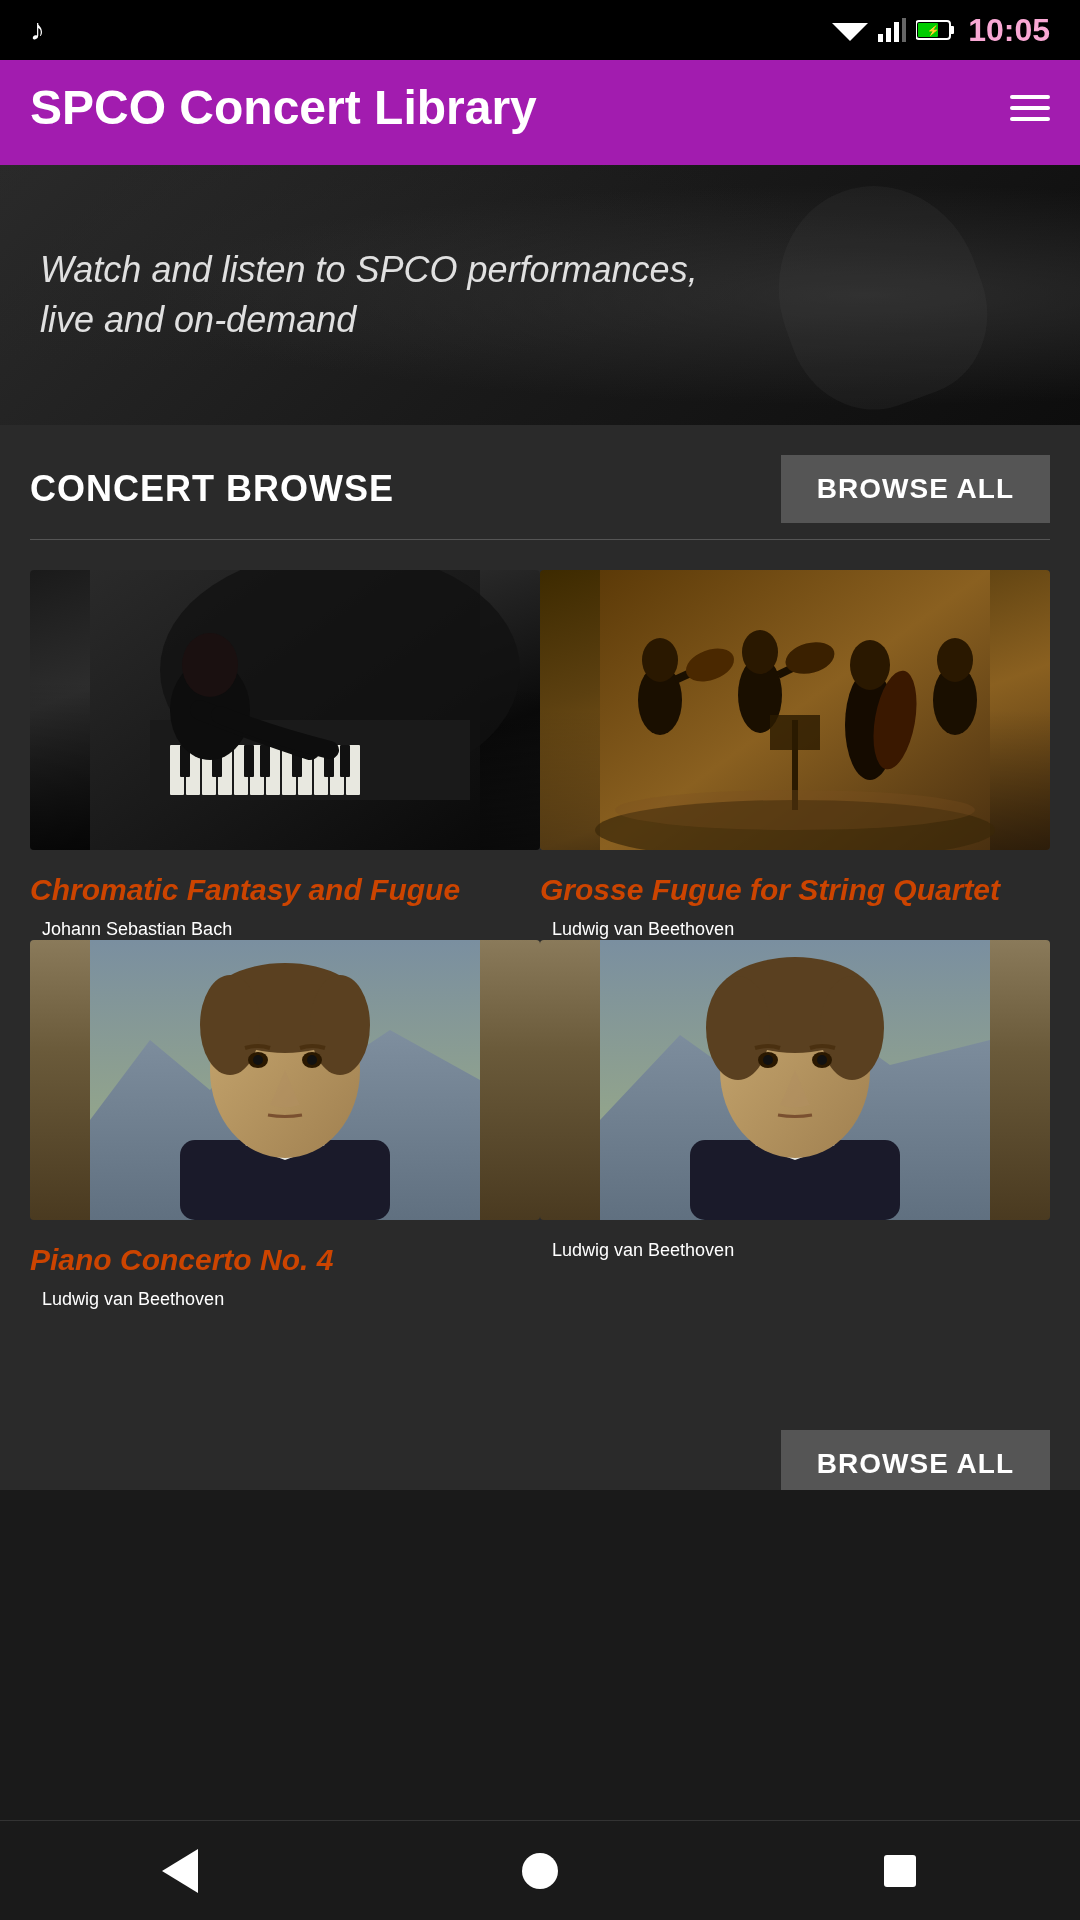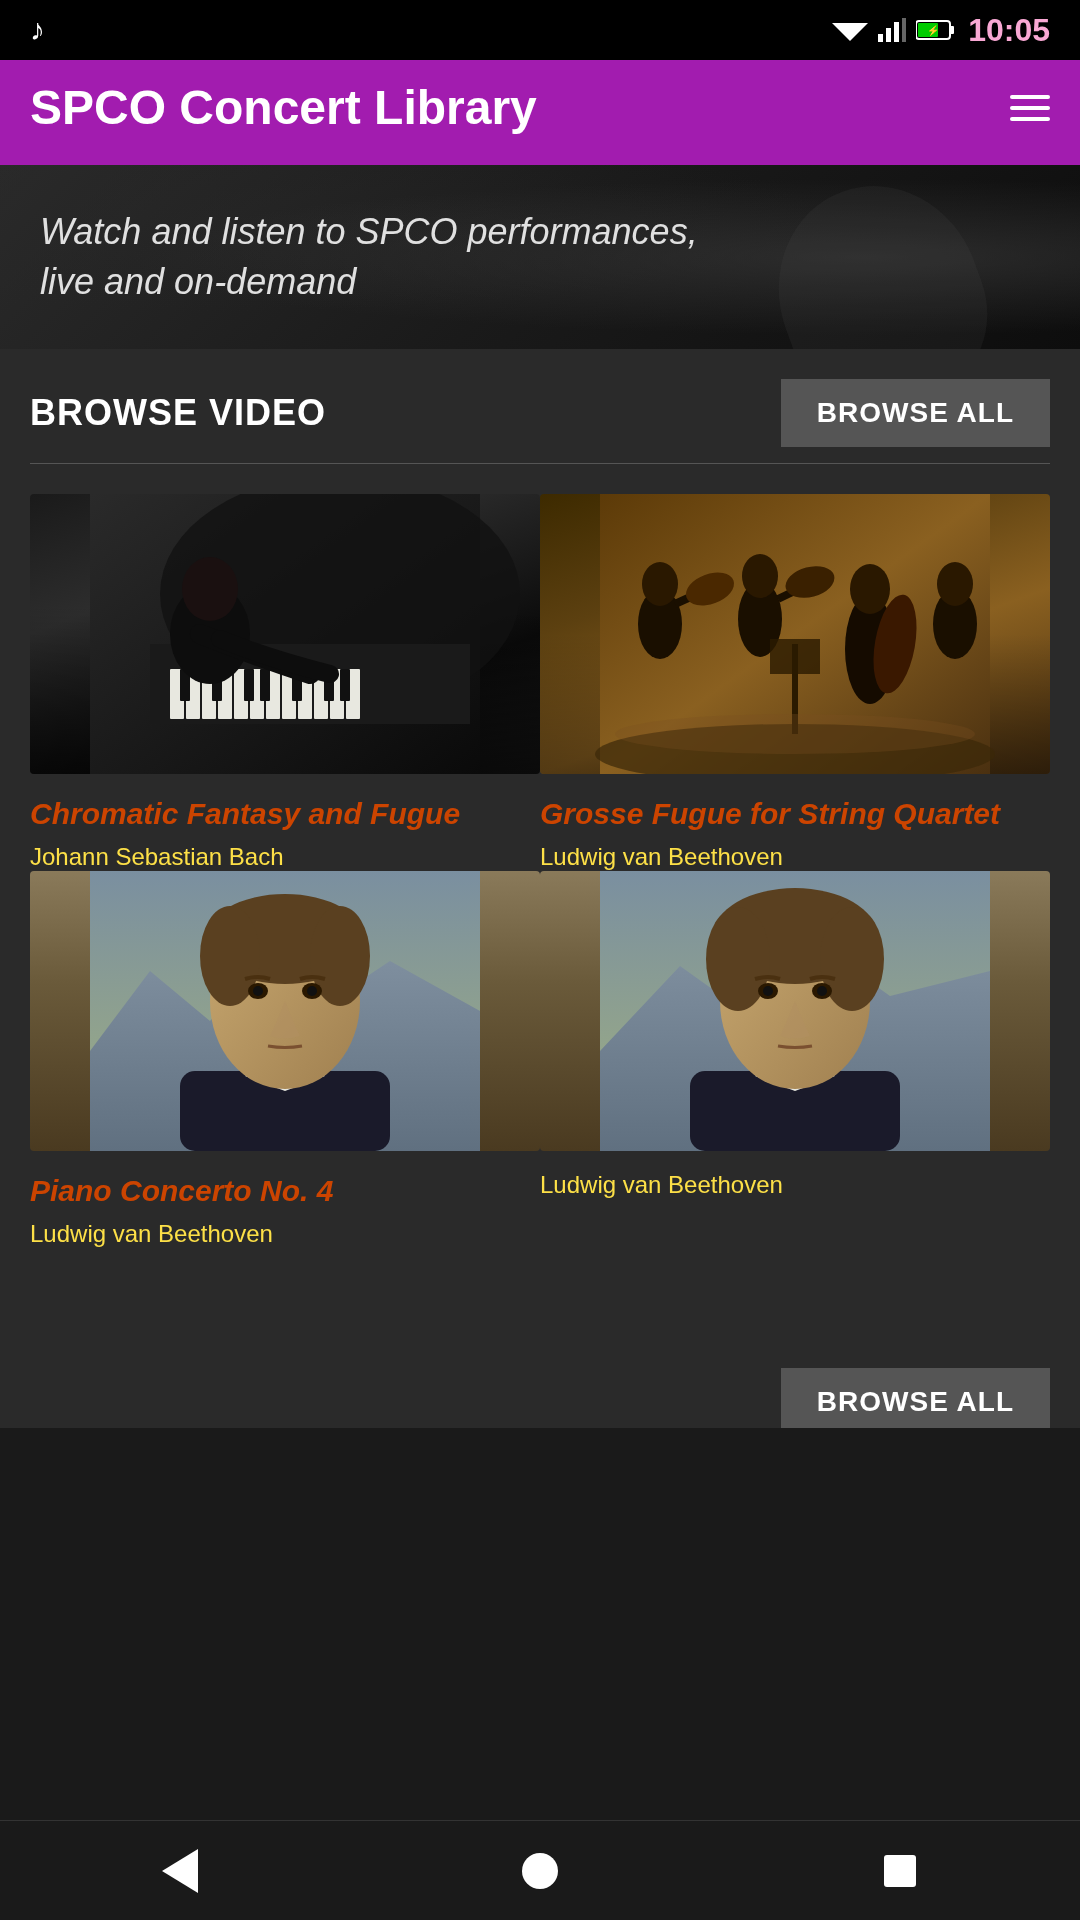--- a/index.html
+++ b/index.html
@@ -79,21 +79,21 @@
       display: block;
       width: 40px;
       height: 4px;
       background: white;
       border-radius: 2px;
     }
 
     
     .hero-banner {
       background: linear-gradient(135deg, #2a2a2a 0%, #1a1a1a 50%, #0d0d0d 100%);
-      height: 184px;
+      height: 260px;
       position: relative;
       display: flex;
       align-items: center;
       padding: 0 40px;
       overflow: hidden;
     }
 
     .hero-bg {
       position: absolute;
       inset: 0;
@@ -226,22 +226,23 @@
     .video-title {
       color: #cc4400;
       font-size: 30px;
       font-weight: bold;
       line-height: 1.3;
       margin-bottom: 10px;
       font-style: italic;
     }
 
     .video-composer {
-      color: #fde047;
-      font-size: 24px;
+      color: #ffffff;
+      font-size: 18px;
+      margin-left: 12px;
     }
 
     
     .bottom-nav {
       position: fixed;
       bottom: 0;
       left: 0;
       width: 1080px;
       height: 100px;
       background: #1a1a1a;
@@ -323,21 +324,21 @@
   </div>
 </div>
 
 <div class="hero-banner">
   <div class="hero-bg"></div>
   <p class="hero-text">Watch and listen to SPCO performances, live and on-demand</p>
 </div>
 
 <div class="section">
   <div class="section-header">
-    <h2 class="section-title">BROWSE VIDEO</h2>
+    <h2 class="section-title">CONCERT BROWSE</h2>
     <button class="browse-all-btn">BROWSE ALL</button>
   </div>
 
   <div class="video-grid">
 
     <div class="video-card">
       <div class="video-thumbnail">
         <div class="thumb-piano">
 
           <svg width="100%" height="100%" viewBox="0 0 390 280" style="position:absolute;top:0;left:0;">

